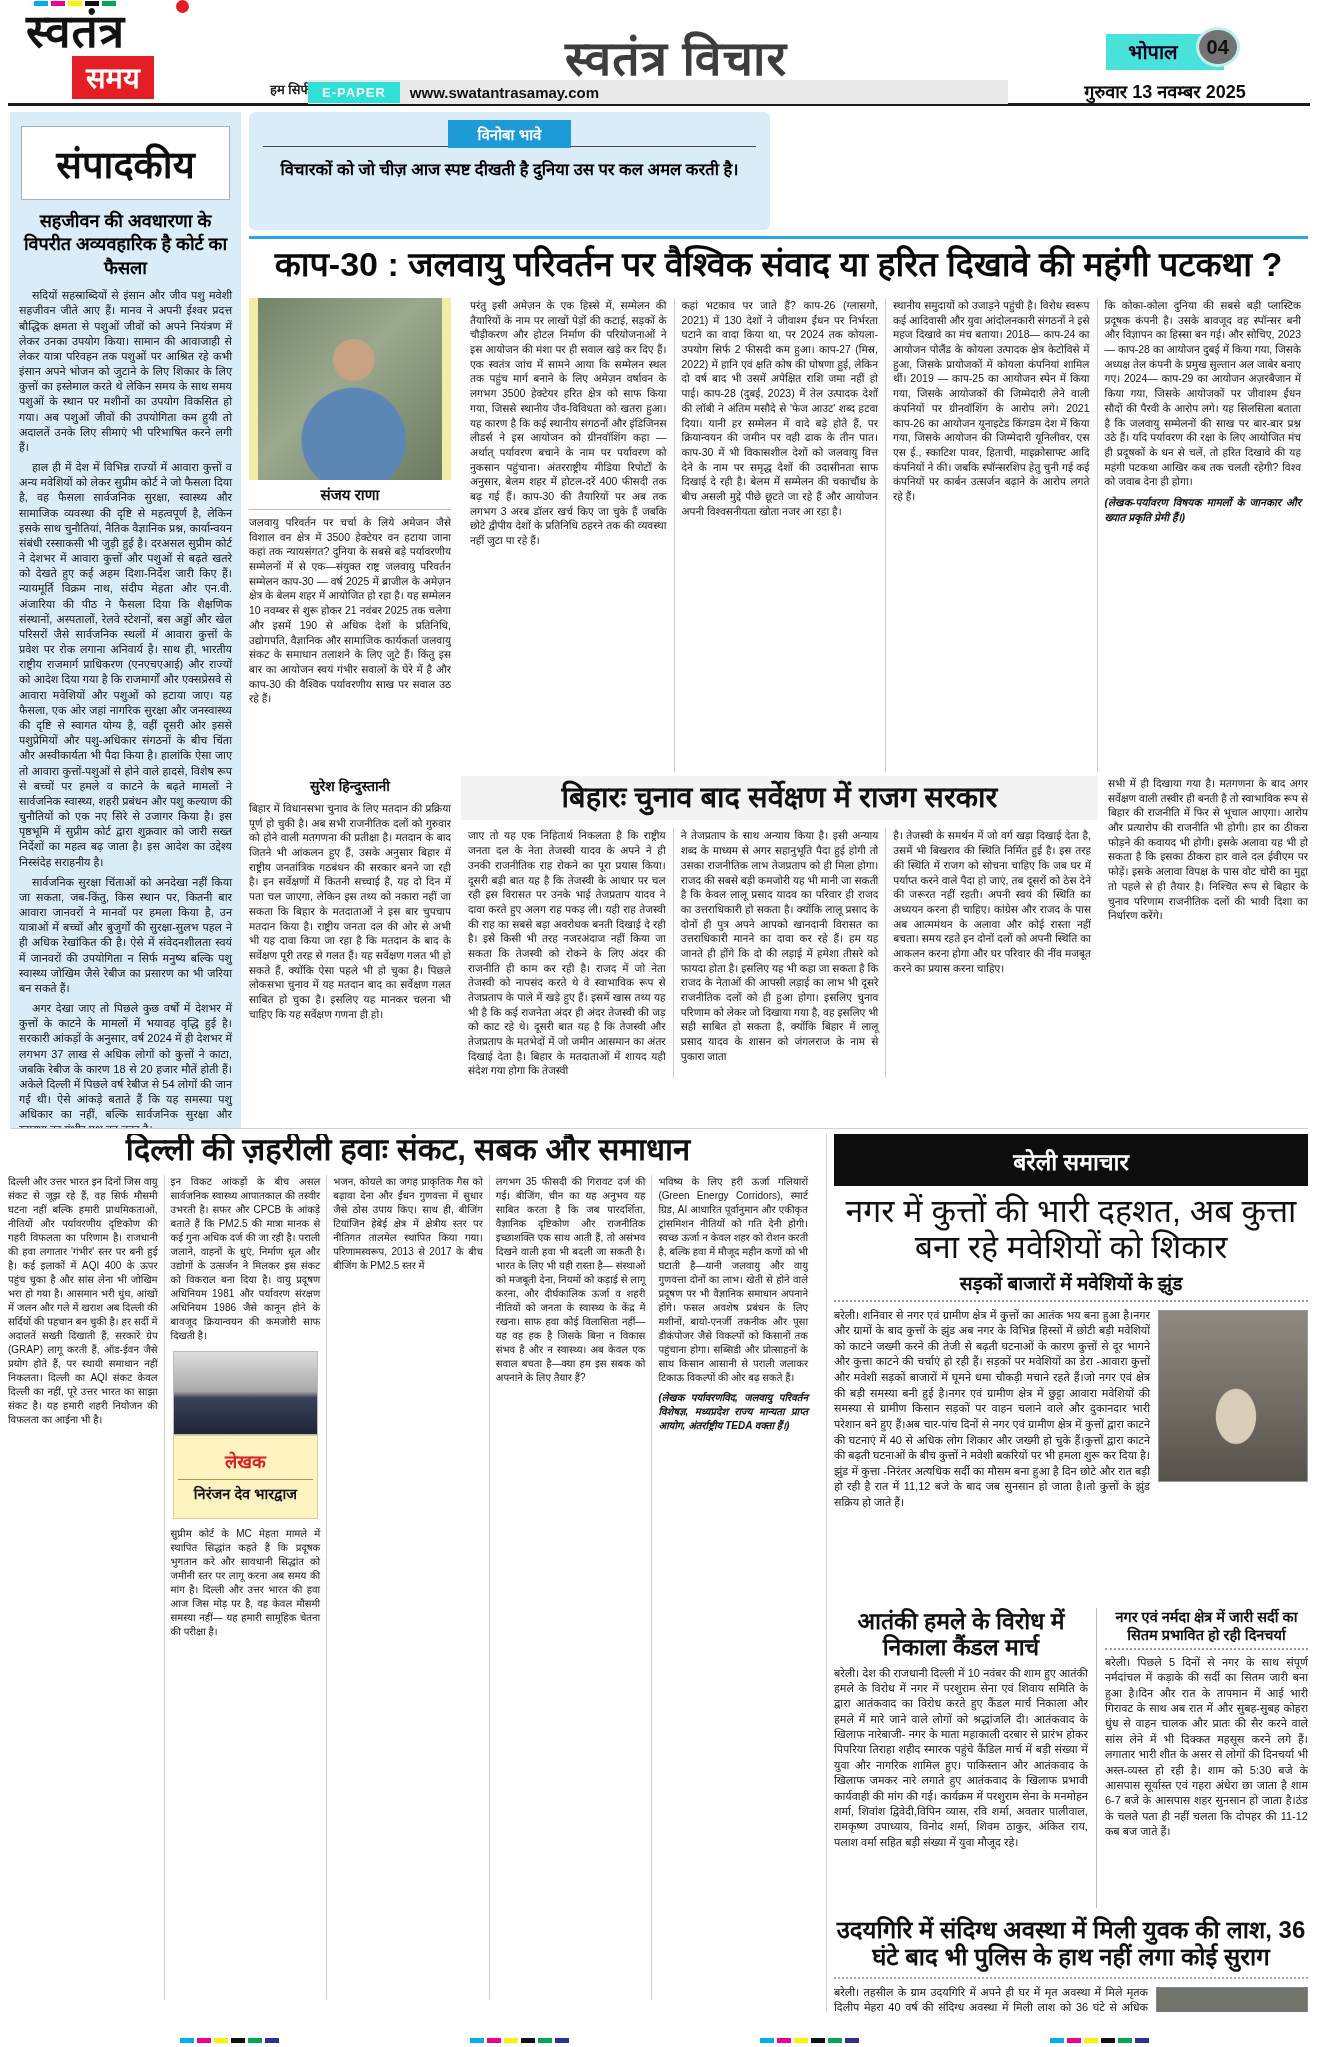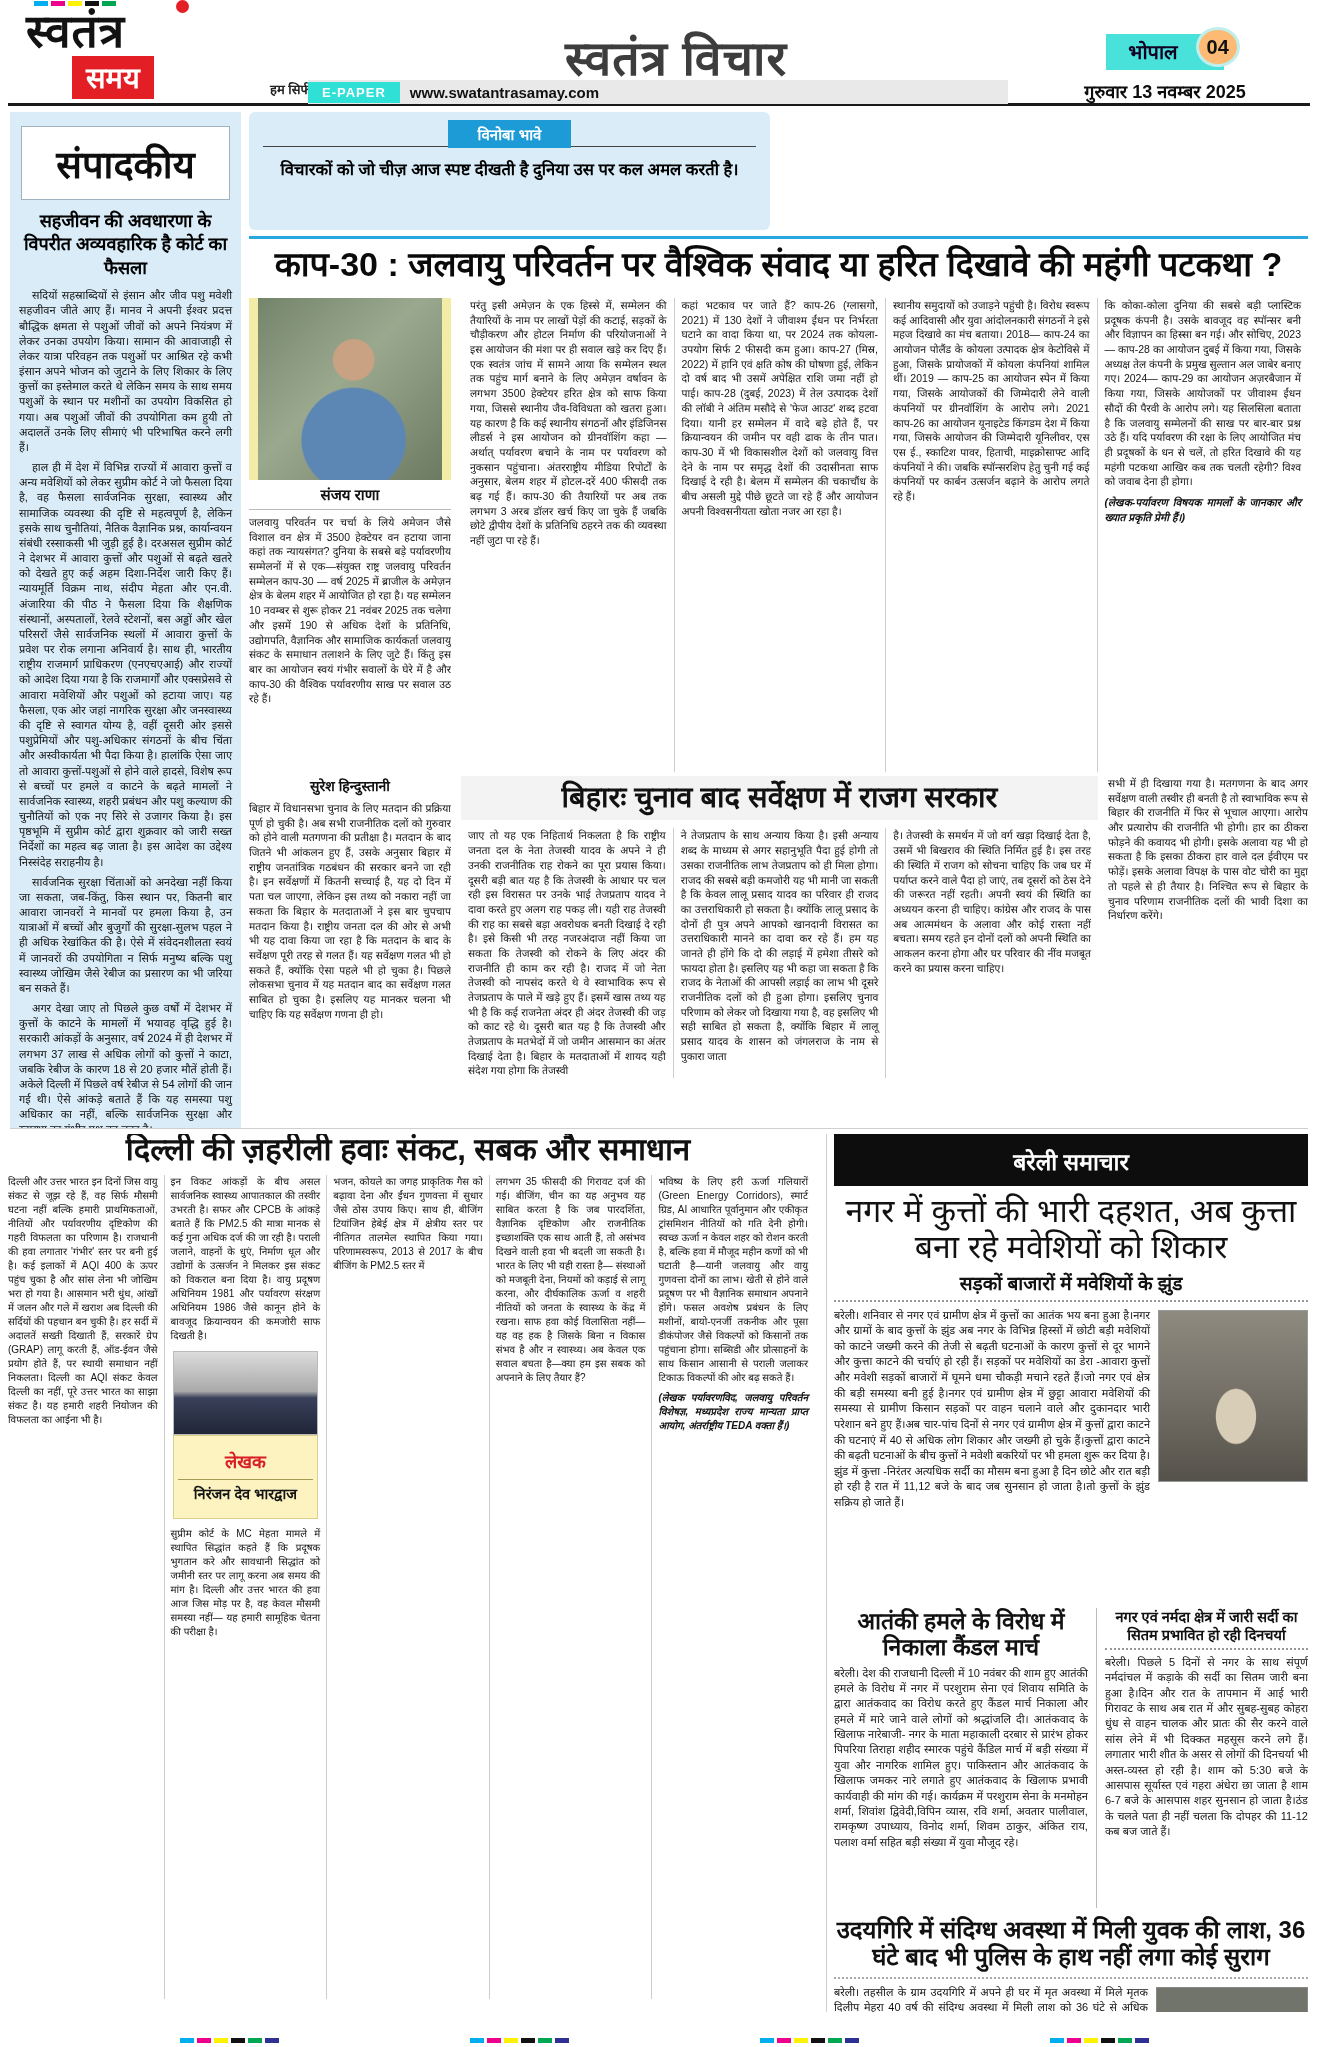--- a/index.html
+++ b/index.html
@@ -17,21 +17,21 @@
   .logo-top { font-size:46px; font-weight:900; letter-spacing:1px; color:#121212; line-height:1; position:relative; }
   .logo-dot { position:absolute; left:150px; top:-8px; width:13px; height:13px; border-radius:50%; background:#e31e24; }
   .logo-bottom { display:inline-block; background:#e31e24; color:#fff; font-size:29px; font-weight:900; padding:1px 14px 3px; margin:2px 0 0 46px; }
   .tagline { position:absolute; left:262px; top:74px; font-size:13px; font-weight:700; color:#222; white-space:nowrap; }
   .center-title { position:absolute; left:388px; top:18px; width:560px; text-align:center; font-size:48px; font-weight:800; color:#3d3d3d; letter-spacing:1px; }
   .epaper-strip { position:absolute; left:300px; top:74px; width:700px; height:24px; background:#e9e9e9; display:flex; align-items:center; }
   .epaper-badge { background:#2ee0d6; color:#fff; font-weight:800; font-size:13px; padding:3px 14px; letter-spacing:1px; }
   .site-url { font-weight:800; font-size:15px; color:#111; margin-left:10px; }
   .edition-wrap { position:absolute; right:30px; top:28px; width:230px; text-align:center; }
   .edition-badge { position:relative; display:inline-block; background:#49e2da; padding:4px 46px 5px 22px; font-size:20px; font-weight:900; color:#102; }
-  .page-circle { position:absolute; right:-16px; top:-7px; width:44px; height:40px; background:#fdba74; border:3px solid #bfeeeb; border-radius:50%; font-size:20px; font-weight:900; color:#111; display:flex; align-items:center; justify-content:center;text-align:right; }
+  .page-circle { position:absolute; right:-16px; top:-7px; width:44px; height:40px; background:#737373; border:3px solid #bfeeeb; border-radius:50%; font-size:20px; font-weight:900; color:#111; display:flex; align-items:center; justify-content:center;text-align:right; }
   .edition-date { margin-top:9px; font-size:18px; font-weight:800; color:#0d0d0d; }
 
   
   #editorial { position:absolute; left:10px; top:112px; width:231px; height:1016px; background:#d9ecf8; padding:10px 9px; overflow:hidden; }
   .edit-titlebox { background:#fff; border:1px solid #9fb3bf; padding:10px 4px; text-align:center; font-size:38px; font-weight:900; color:#0e0e0e; margin:4px 2px 10px; }
   .edit-headline { text-align:center; font-size:18px; font-weight:800; line-height:1.3; color:#000; margin-bottom:8px; }
   .edit-body p { font-size:11px; line-height:1.38; text-align:justify; text-indent:13px; margin-bottom:5px; color:#101010; }
 
   
   .quote-box { position:absolute; top:112px; height:118px; background:#d9ecf8; border-radius:6px; overflow:hidden; }

